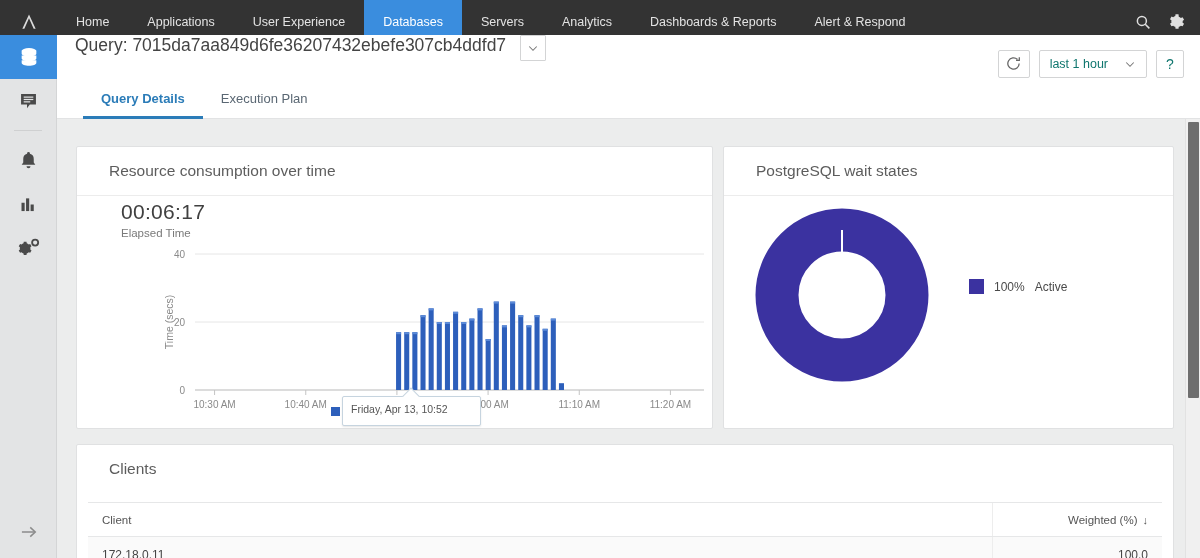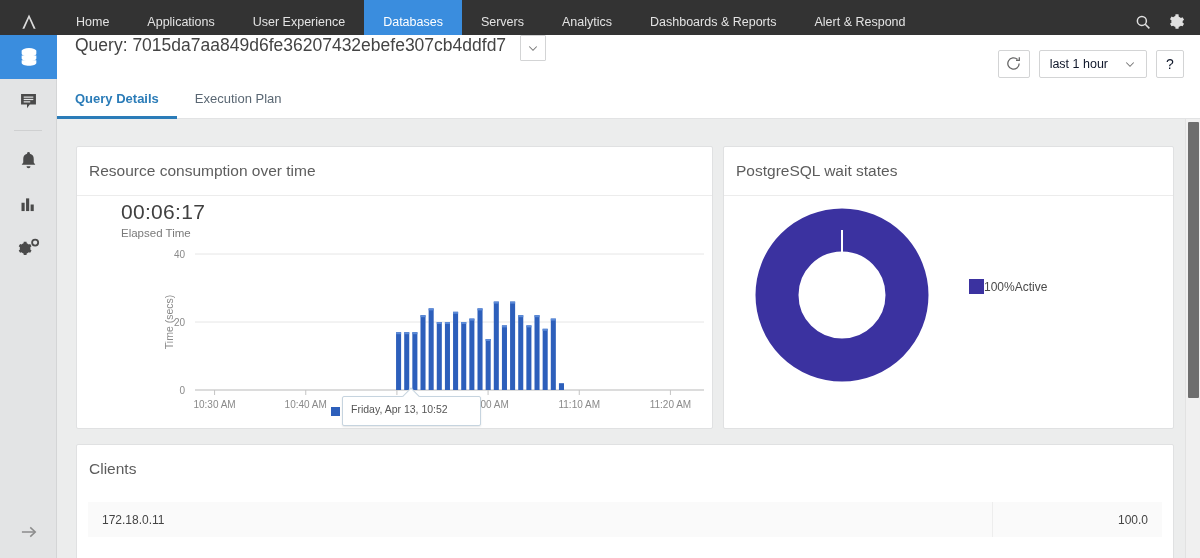--- a/index.html
+++ b/index.html
@@ -57,50 +57,50 @@
   }
   .caret-btn {
     width: 26px; height: 26px; margin-left: 14px; border: 1px solid #d3d4d5;
     background: #fff; display: flex; align-items: center; justify-content: center;
     cursor: pointer; border-radius: 1px;
   }
   .hdr-right { margin-left: auto; display: flex; align-items: center; gap: 9px; }
   .hdr-btn {
     height: 28px; border: 1px solid #d3d4d5; background: #fff; border-radius: 2px;
     display: flex; align-items: center; justify-content: center;
-    font-size: 12.5px; color: #0f172a; cursor: pointer; margin-top: 12px;
+    font-size: 12.5px; color: #0f766e; cursor: pointer; margin-top: 12px;
   }
   .hdr-btn.icon-only { width: 32px; }
   .hdr-btn.range { padding: 0 10px; gap: 16px; }
   .hdr-btn.help { width: 28px; font-size: 14px; }
 
   
   .tabbar {
     position: absolute; top: 80px; left: 57px; width: 1143px; height: 39px;
-    background: #ffffff; display: flex; align-items: stretch; padding-left: 0;
+    background: #ffffff; display: flex; align-items: stretch; padding-left: 26px;
     border-bottom: 1px solid #e2e3e4;
   }
   .tab {
     display: flex; align-items: center; padding: 0 18px; font-size: 13px;
     color: #5a6773; cursor: pointer; border-bottom: 3px solid transparent;
     margin-bottom: -1px;
   }
   .tab.active { color: #2b7cb8; font-weight: bold; border-bottom-color: #2b7cb8; }
 
   
   .content {
     position: absolute; top: 119px; left: 57px; width: 1143px; height: 439px;
     background: #eceded; overflow: hidden;
   }
   .card {
     position: absolute; background: #ffffff; border: 1px solid #e0e1e2;
     border-radius: 2px;
   }
   .card-title {
-    font-size: 15.5px; color: #5d5d5d; padding: 15px 12px; font-weight: 400;
+    font-size: 15.5px; color: #5d5d5d; padding: 15px 32px; font-weight: 400;
     border-bottom: 1px solid #ececec;
   }
   #card-resource { left: 19px; top: 27px; width: 637px; height: 283px; }
   #card-wait { left: 666px; top: 27px; width: 451px; height: 283px; }
   #card-clients { left: 19px; top: 325px; width: 1098px; height: 160px; }
   #card-clients .card-title { border-bottom: none; padding-bottom: 12px; }
 
   
   .elapsed-wrap { position: absolute; left: 44px; top: 53px; }
   .elapsed-value { font-size: 21px; color: #404040; letter-spacing: .3px; }
@@ -119,21 +119,21 @@
   }
   .tooltip-notch {
     position: absolute; left: 62px; top: -7px; width: 12px; height: 12px;
     background: #fff; border-left: 1px solid #c6d4df; border-top: 1px solid #c6d4df;
     transform: rotate(45deg);
   }
 
   
   .donut-wrap { position: absolute; left: 8px; top: 60px; }
   .legend {
-    position: absolute; left: 245px; top: 132px; display: flex; align-items: center; 
+    position: absolute; left: 245px; top: 132px; display: flex; align-items: center; gap: 10px;
   }
   .legend-swatch { width: 15px; height: 15px; background: #3b32a0; }
   .legend-pct { font-size: 12px; color: #4a4a4a; }
   .legend-label { font-size: 12px; color: #4a4a4a; }
 
   
   .tbl { position: absolute; left: 11px; top: 57px; width: 1074px; }
   .tbl-head {
     display: flex; border-top: 1px solid #e6e7e8; border-bottom: 1px solid #e6e7e8;
     height: 35px; align-items: center;
@@ -358,20 +358,27 @@
     <div class="legend">
       <span class="legend-swatch"></span>
       <span class="legend-pct">100%</span>
       <span class="legend-label">Active</span>
     </div>
   </div>
 
   <div class="card" id="card-clients">
     <div class="card-title">Clients</div>
     <div class="tbl">
+      <div class="tbl-head">
+        <div class="col-client">Client</div>
+        <div class="col-weighted">
+          <span>Weighted (%)</span>
+          <span class="sort-arrow">↓</span>
+        </div>
+      </div>
       <div class="tbl-row">
         <div class="col-client">172.18.0.11</div>
         <div class="col-weighted">100.0</div>
       </div>
     </div>
   </div>
 </div>
 
 <div class="scrollbar-track">
   <div class="scrollbar-thumb"></div>

